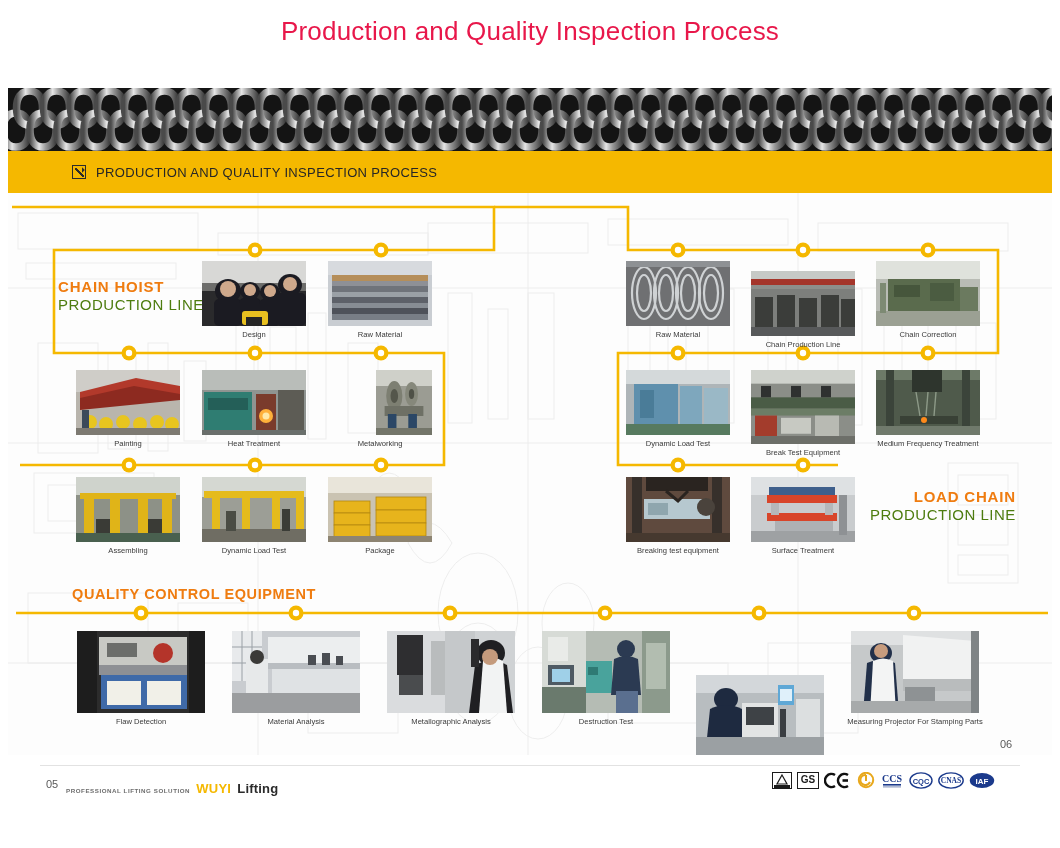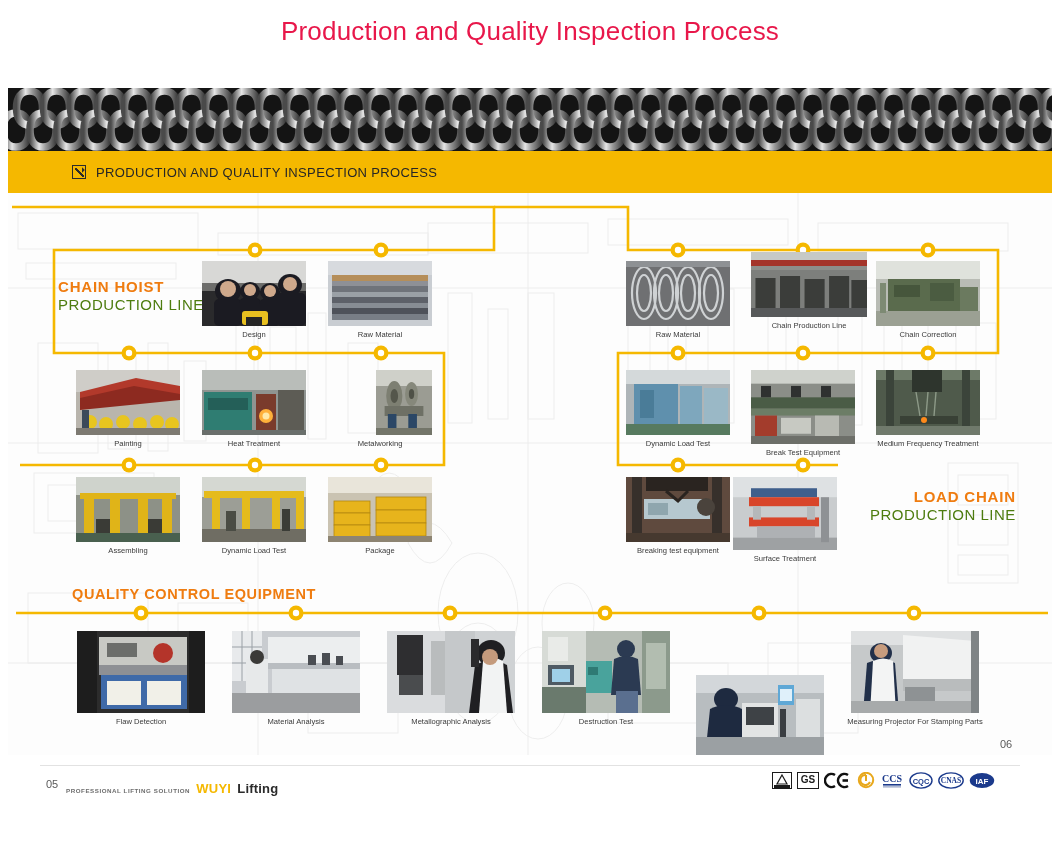--- a/index.html
+++ b/index.html
@@ -529,21 +529,21 @@
             <ellipse cx="62" cy="32" rx="7" ry="18"></ellipse>
             <ellipse cx="85" cy="32" rx="12" ry="26"></ellipse>
             <ellipse cx="85" cy="32" rx="7" ry="18"></ellipse>
           </g>
           <rect x="0" y="0" width="104" height="6" fill="#8e9194"></rect>
         </svg>
     </div>
     <div class="cap">Raw Material</div>
   </div>
 
-  <div class="card" style="left:751px; top:252px; width:116px; height:65px;text-decoration:underline;">
+  <div class="card" style="left:751px; top:271px; width:104px; height:65px;text-decoration:underline;">
     <div class="thumb">
       <svg viewBox="0 0 104 65" preserveAspectRatio="none">
           <rect width="104" height="65" fill="#7d7f7c"></rect>
           <rect width="104" height="14" fill="#c6c9c6"></rect>
           <rect x="0" y="8" width="104" height="6" fill="#a4352a"></rect>
           <rect x="0" y="14" width="104" height="4" fill="#8d8f8b"></rect>
           <g fill="#3b3d3a">
             <rect x="4" y="26" width="18" height="30"></rect>
             <rect x="26" y="24" width="18" height="32"></rect>
             <rect x="48" y="27" width="18" height="29"></rect>
@@ -639,21 +639,21 @@
           <rect x="18" y="22" width="66" height="20" fill="#b6c8cf"></rect>
           <rect x="22" y="26" width="20" height="12" fill="#8fa6ae"></rect>
           <circle cx="80" cy="30" r="9" fill="#4a433c"></circle>
           <rect x="0" y="56" width="104" height="9" fill="#46392f"></rect>
           <path d="M40,14 L52,24 L62,14" stroke="#2a2420" stroke-width="3" fill="none"></path>
         </svg>
     </div>
     <div class="cap">Breaking test equipment</div>
   </div>
 
-  <div class="card" style="left:733px; top:477px; width:104px; height:73px;border-radius:6px;">
+  <div class="card" style="left:751px; top:477px; width:104px; height:65px;border-radius:6px;">
     <div class="thumb">
       <svg viewBox="0 0 104 65" preserveAspectRatio="none">
           <rect width="104" height="65" fill="#c9ccce"></rect>
           <rect width="104" height="18" fill="#dee1e3"></rect>
           <rect x="18" y="10" width="66" height="8" fill="#3f5f8c"></rect>
           <rect x="16" y="18" width="70" height="8" fill="#d8452a"></rect>
           <rect x="16" y="36" width="70" height="8" fill="#d8452a"></rect>
           <rect x="20" y="26" width="8" height="12" fill="#b5b8ba"></rect>
           <rect x="74" y="26" width="8" height="12" fill="#b5b8ba"></rect>
           <rect x="24" y="44" width="58" height="10" fill="#aeb1b4"></rect>

